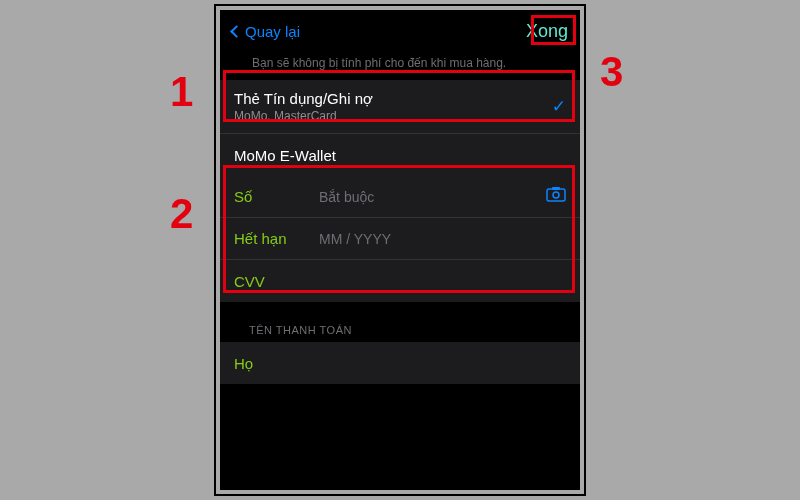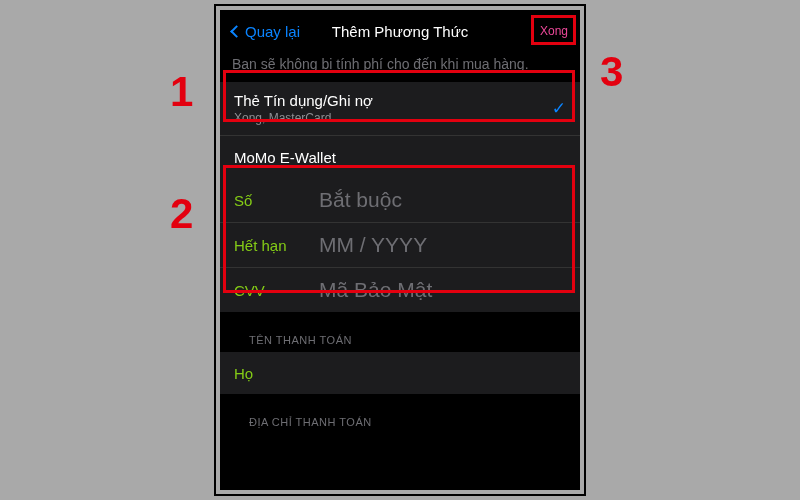--- a/index.html
+++ b/index.html
@@ -3,61 +3,60 @@
   <meta charset="utf-8">
   <style>
     * { margin: 0; padding: 0; box-sizing: border-box; font-family: -apple-system, BlinkMacSystemFont, "Segoe UI", sans-serif; }
     body { background: #a9a9a9; display: flex; align-items: center; justify-content: center; min-height: 500px; width: 800px; }
     .outer-border { border: 2px solid #000; padding: 4px; background: #a9a9a9; }
     .phone { width: 360px; height: 480px; background: #000; overflow: hidden; position: relative; }
     .navbar { display: flex; align-items: center; justify-content: space-between; padding: 8px 12px; height: 42px; background: #000; }
     .nav-left { display: flex; align-items: center; gap: 4px; color: #0a84ff; font-size: 15px; cursor: pointer; }
     .chevron-left { display: inline-block; width: 9px; height: 9px; border-left: 2px solid #0a84ff; border-bottom: 2px solid #0a84ff; transform: rotate(45deg); }
     .nav-title { color: #fff; font-size: 15px; font-weight: 500; position: absolute; left: 50%; transform: translateX(-50%); }
-    .nav-done { color: #ec4899; font-size: 12px; font-weight: 500; cursor: pointer; }
-    .subtitle { color: #6e6e73; font-size: 14px; padding: 4px 12px 10px; }
+    .nav-done { color: #5eead4; font-size: 18px; font-weight: 500; cursor: pointer; }
+    .subtitle { color: #6e6e73; font-size: 12px; padding: 4px 32px 10px; }
     .cell-group { background: #1c1c1e; }
     .cell { display: flex; align-items: center; padding: 10px 14px; border-bottom: 0.5px solid #333; min-height: 42px; justify-content: space-between; }
     .cell:last-child { border-bottom: none; }
     .cell-main { flex: 1; }
     .cell-title { color: #fff; font-size: 15px; }
     .cell-subtitle { color: #8e8e93; font-size: 12px; margin-top: 2px; }
     .checkmark { color: #0a84ff; font-size: 17px; }
     .form-row { display: flex; align-items: center; padding: 10px 14px; border-bottom: 0.5px solid #333; min-height: 42px; }
     .form-row:last-child { border-bottom: none; }
     .form-label { color: #84cc16; font-size: 15px; width: 85px; flex-shrink: 0; }
-    .input { flex: 1; background: transparent; border: none; color: #f97316; font-size: 21px; outline: none; }
+    .input { flex: 1; background: transparent; border: none; color: #f97316; font-size: 14px; outline: none; }
     .input::placeholder { color: #6e6e73; }
     .camera-icon { color: #0a84ff; font-size: 17px; cursor: pointer; }
     .section-header { color: #6e6e73; font-size: 11px; padding: 22px 29px 6px; text-transform: uppercase; letter-spacing: 0.5px; }
     .highlight-box { border: 3px solid #e3000f; position: absolute; pointer-events: none; }
     .annotation-num { position: absolute; color: #e3000f; font-size: 42px; font-weight: 700; font-family: Arial, sans-serif; pointer-events: none; }
   </style>
 </head>
 <body>
 
 <div class="outer-border">
 <div class="phone">
 
   <div class="navbar">
     <div class="nav-left">
       <span class="chevron-left"></span>
       <span>Quay lại</span>
     </div>
-    <div class="nav-title">Thêm Phương Thức</div>
     <div class="nav-done">Xong</div>
   </div>
 
   <div class="subtitle">Bạn sẽ không bị tính phí cho đến khi mua hàng.</div>
 
   <div class="cell-group">
     <div class="cell">
       <div class="cell-main">
         <div class="cell-title">Thẻ Tín dụng/Ghi nợ</div>
-        <div class="cell-subtitle">Xong, MasterCard</div>
+        <div class="cell-subtitle">MoMo, MasterCard</div>
       </div>
       <span class="checkmark">✓</span>
     </div>
     <div class="cell">
       <div class="cell-main">
         <div class="cell-title">MoMo E-Wallet</div>
       </div>
     </div>
   </div>
 
@@ -72,32 +71,30 @@
               <rect x="6" y="1" width="8" height="3" rx="1" fill="#0a84ff"></rect>
             </svg>
       </span>
     </div>
     <div class="form-row">
       <div class="form-label">Hết hạn</div>
       <input class="input" placeholder="MM / YYYY" style="">
     </div>
     <div class="form-row">
       <div class="form-label">CVV</div>
-      <input class="input" placeholder="Mã Bảo Mật" style="">
     </div>
   </div>
 
   <div class="section-header">TÊN THANH TOÁN</div>
   <div class="cell-group">
     <div class="form-row">
       <div class="form-label">Họ</div>
     </div>
   </div>
 
-  <div class="section-header">ĐỊA CHỈ THANH TOÁN</div>
 
   <div class="highlight-box" style="top:60px; left:3px; width:352px; height:52px;"></div>
   <div class="highlight-box" style="top:155px; left:3px; width:352px; height:128px;"></div>
   <div class="highlight-box" style="top:5px; left:311px; width:45px; height:30px;"></div>
 
 </div>
 </div>
 
 <div class="annotation-num" style="top:68px; left:170px;">1</div>
 <div class="annotation-num" style="top:190px; left:170px;">2</div>

